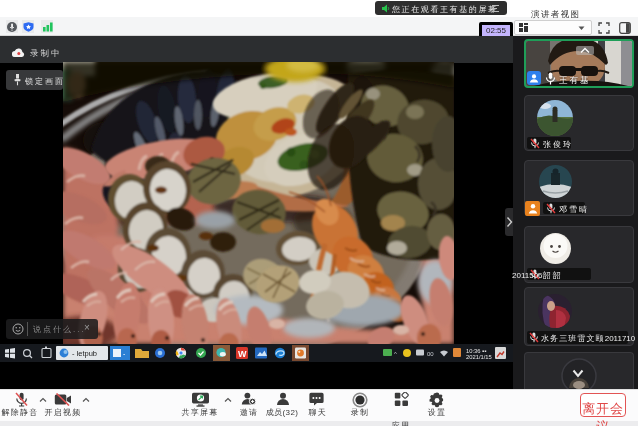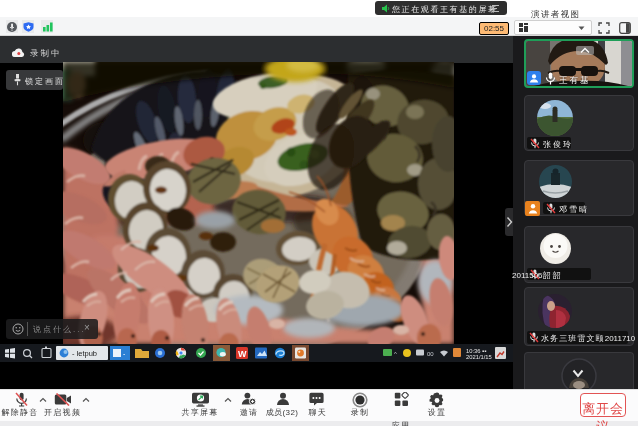--- a/index.html
+++ b/index.html
@@ -31,21 +31,21 @@
  <circle cx="6" cy="6" r="5" fill="#54585d"></circle>
       <rect x="5.2" y="2.6" width="1.7" height="4.5" rx="0.8" fill="#fff"></rect>
       <path d="M4 6.2q2 2.6 4 0M6 8.5v1.4" stroke="#fff" stroke-width="0.8" fill="none"></path>
  <path d="M22.5 1.2 27.5 2.5v3.6q0 3.2-5 4.7-5-1.5-5-4.7V2.5z" fill="#2e6bf2"></path>
  <path d="M22.5 3.5l0.8 1.4 1.6 0.3-1.1 1.2 0.2 1.6-1.5-0.7-1.5 0.7 0.2-1.6-1.1-1.2 1.6-0.3z" fill="#fff"></path>
  <rect x="37" y="6" width="2.6" height="4.5" fill="#21c45d"></rect>
  <rect x="40.5" y="4" width="2.6" height="6.5" fill="#21c45d"></rect>
  <rect x="44" y="1.5" width="2.6" height="9" fill="#21c45d"></rect>
 </svg>
 
-<div class="abs" style="left:479px;top:22px;width:28px;height:11px;background:#fdba74;border:1px solid #000000;border-radius:2px;font-size:8px;color:#222;text-align:center;line-height:11px;">02:55</div>
+<div class="abs" style="left:479px;top:22px;width:28px;height:11px;background:#c4b5fd;border:3px solid #000000;border-radius:2px;font-size:8px;color:#222;text-align:center;line-height:11px;">02:55</div>
 <div class="abs" style="left:514px;top:20px;width:78px;height:15px;background:#fdfdfd;border:1px solid #cfcfcf;border-radius:2px;box-sizing:border-box;"></div>
 <svg class="abs" style="left:519px;top:23px;" width="10" height="9" viewBox="0 0 10 9">
  <rect x="0" y="0" width="4" height="4" fill="#333"></rect>
       <rect x="5" y="0" width="4" height="2" fill="#333"></rect>
       <rect x="5" y="3" width="4" height="6" fill="#333"></rect>
       <rect x="0" y="5" width="4" height="4" fill="#333"></rect>
 </svg>
 <div class="abs" style="left:531px;top:9px;font-size:8.5px;color:#333;letter-spacing:1.4px;">演讲者视图</div>
 <svg class="abs" style="left:578px;top:26px;" width="7" height="5" viewBox="0 0 7 5">
       <path d="M0.5 0.5 3.5 4 6.5 0.5z" fill="#555"></path>
@@ -544,21 +544,21 @@
 <div class="abs" style="left:1px;top:407px;width:38px;text-align:center;font-size:8px;color:#3a3a3a;letter-spacing:1.3px;">解除静音</div>
 <svg class="abs" style="left:39px;top:397px;" width="8" height="6" viewBox="0 0 8 6">
       <path d="M1 4.5 4 1.5 7 4.5" stroke="#555" stroke-width="1.2" fill="none"></path>
     </svg>
 
 <svg class="abs" style="left:54px;top:393px;" width="18" height="13" viewBox="0 0 18 13">
  <rect x="0.8" y="1.5" width="11.5" height="10" rx="1.5" fill="#3a3a3a"></rect>
  <path d="M12.8 5 17 2.5v8L12.8 8z" fill="#3a3a3a"></path>
  <path d="M2.5 0.5 15 12.5" stroke="#e05252" stroke-width="1.6"></path>
 </svg>
-<div class="abs" style="left:44px;top:407px;width:38px;font-size:8px;color:#3a3a3a;letter-spacing:1.3px;">开启视频</div>
+<div class="abs" style="left:44px;top:407px;width:38px;text-align:center;font-size:8px;color:#3a3a3a;letter-spacing:1.3px;">开启视频</div>
 <svg class="abs" style="left:82px;top:397px;" width="8" height="6" viewBox="0 0 8 6">
       <path d="M1 4.5 4 1.5 7 4.5" stroke="#555" stroke-width="1.2" fill="none"></path>
     </svg>
 
 <svg class="abs" style="left:191px;top:392px;" width="19" height="15" viewBox="0 0 19 15">
  <rect x="1" y="0.8" width="17" height="10.6" rx="1.6" fill="#3a3a3a"></rect>
  <rect x="7" y="12.4" width="5" height="1.2" fill="#3a3a3a"></rect>
       <rect x="5.5" y="13.4" width="8" height="1.3" fill="#3a3a3a"></rect>
  <circle cx="9.5" cy="6" r="3.6" fill="#fff"></circle>
  <path d="M7.6 7.9 11.2 4.3M11.4 6.6V4.1H8.9" stroke="#2eab5c" stroke-width="1.2" fill="none"></path>

